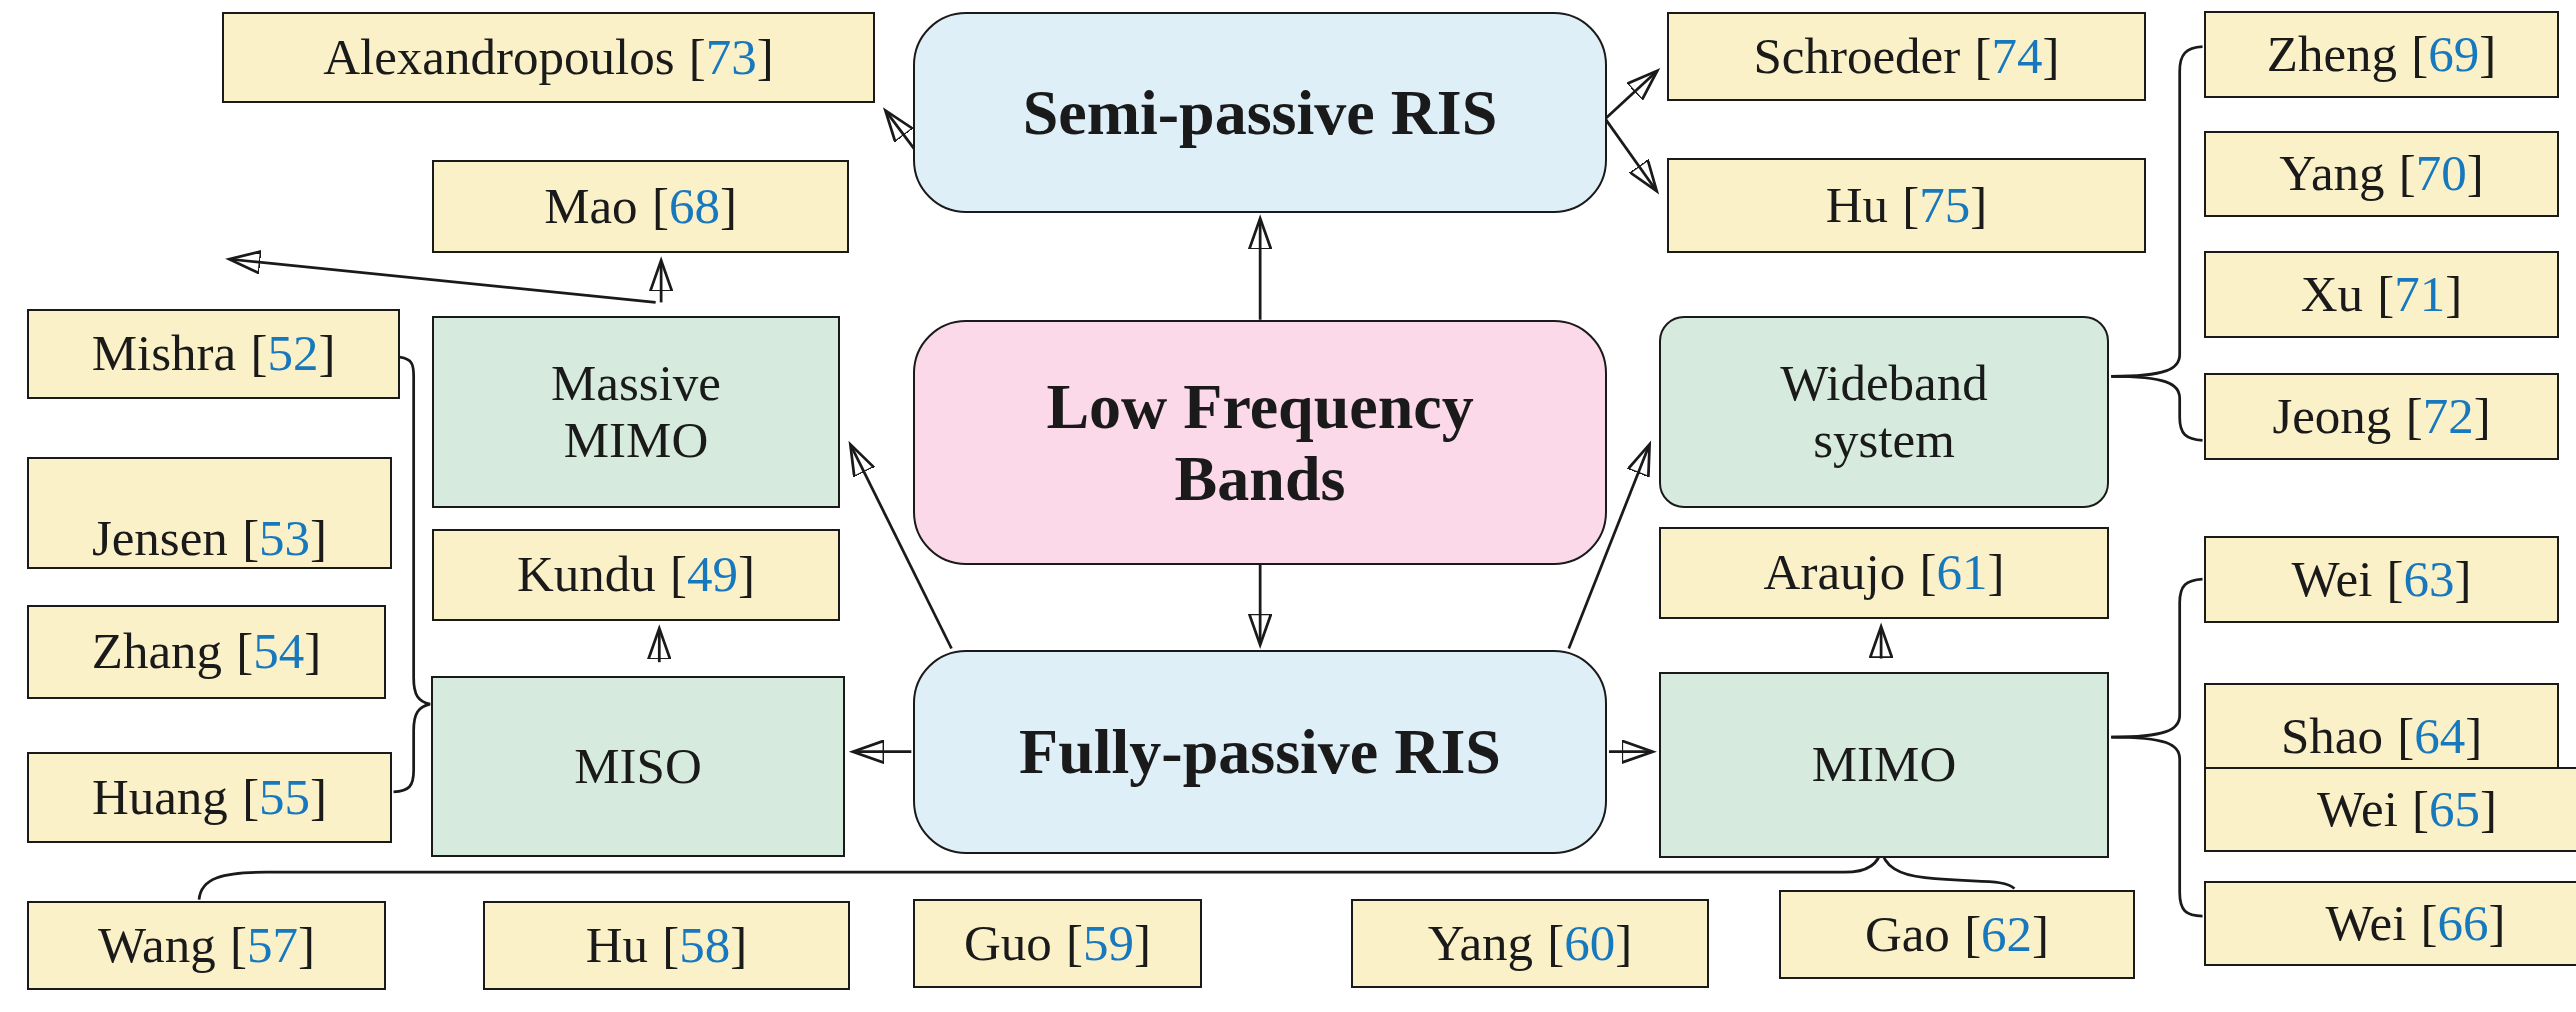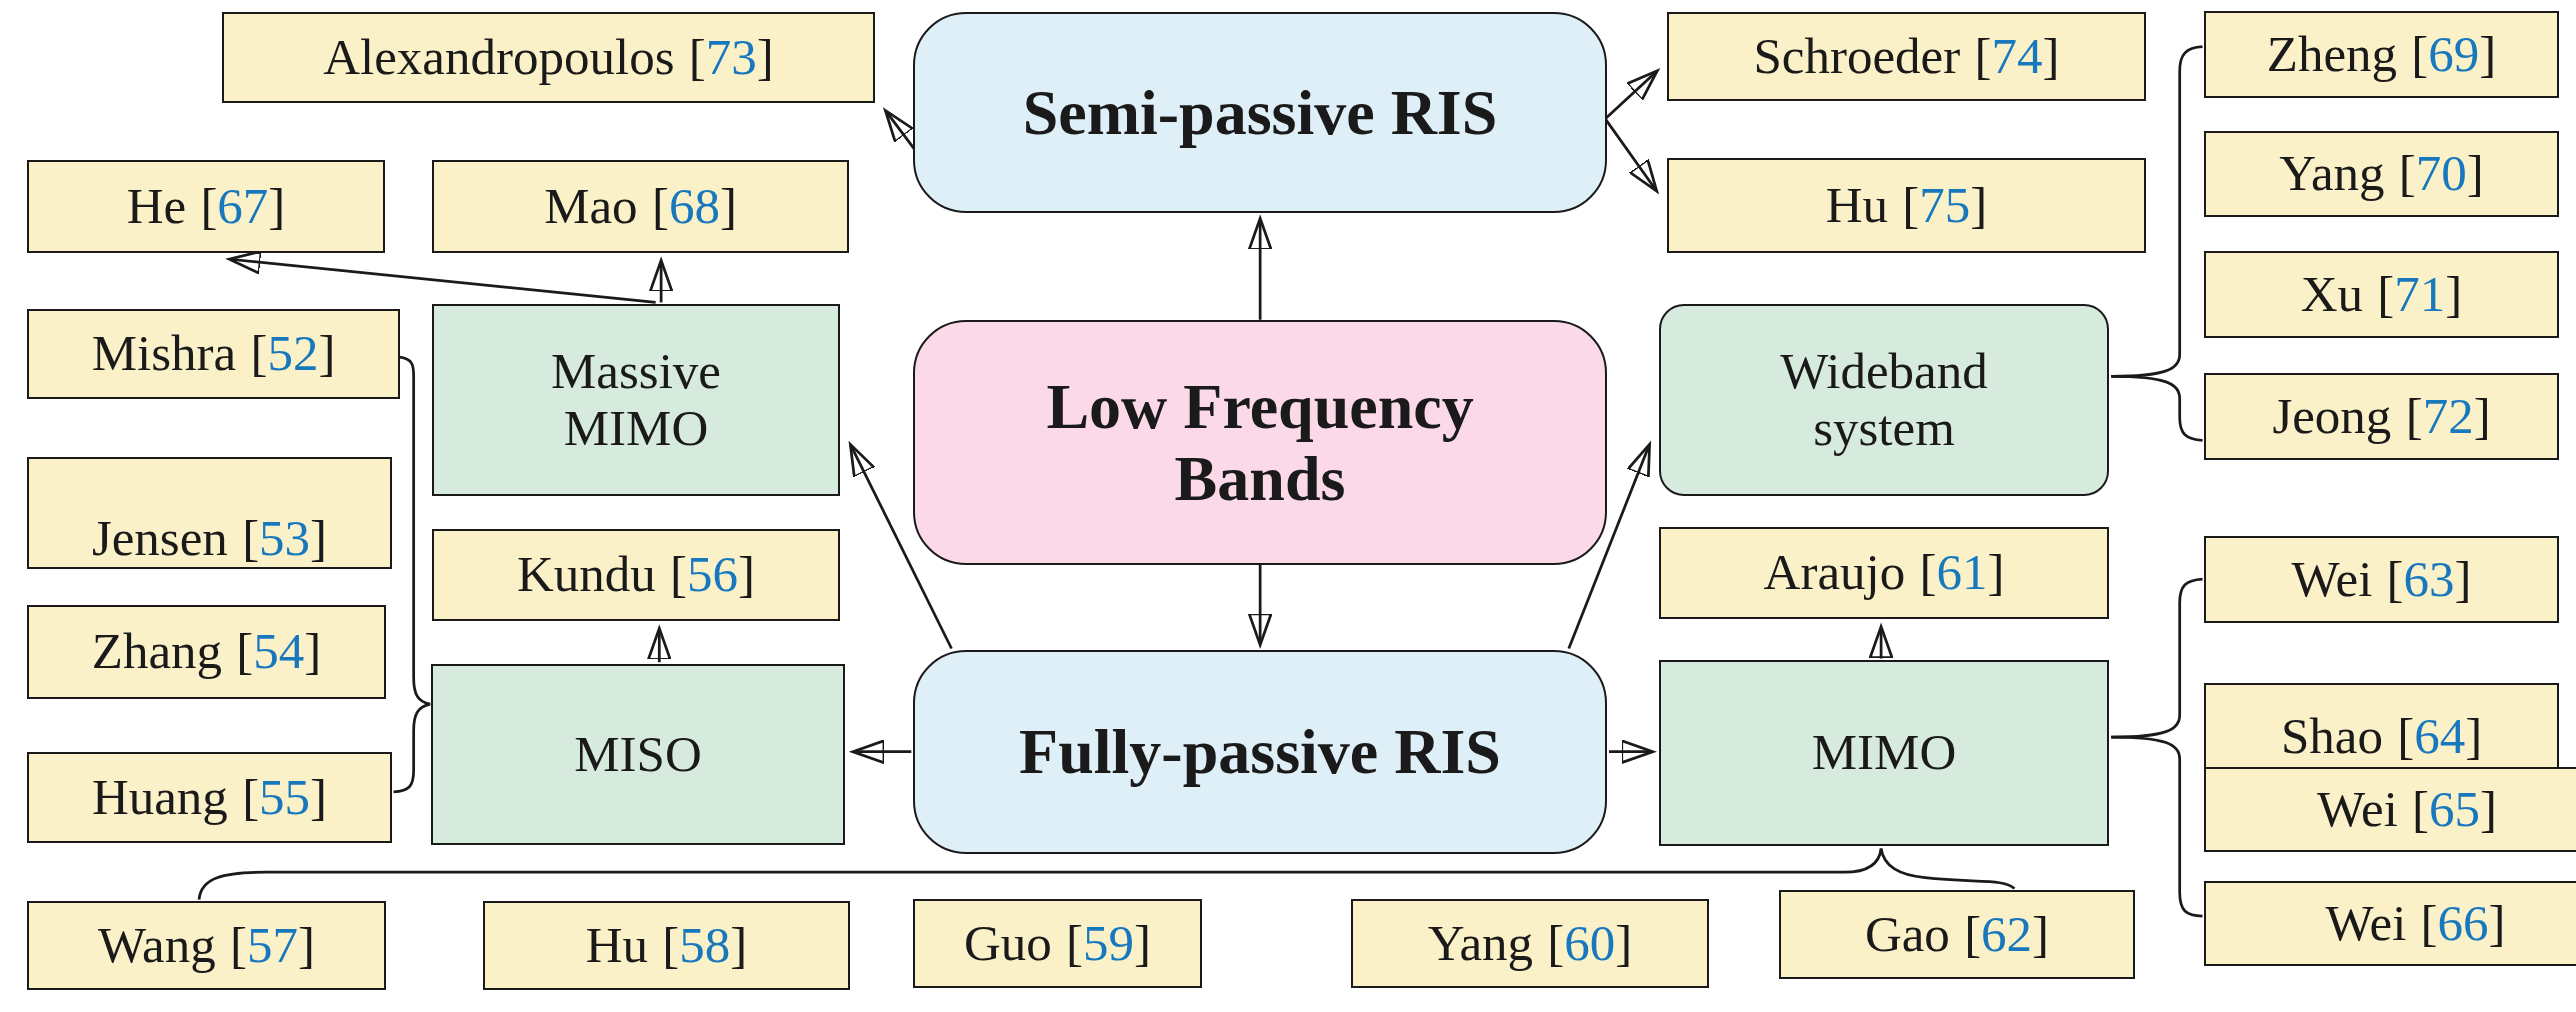--- a/index.html
+++ b/index.html
@@ -15,21 +15,21 @@
     position:absolute;
     box-sizing:border-box;
     display:flex;align-items:center;justify-content:center;
     text-align:center;
     background:#FBF1C8;
     border:2.7px solid #1a1a1a;
     font-size:51px;
     line-height:1.12;
     white-space:pre-line;
   }
-  .green{background:#D6EBDD;}
+  .green{background:#D6EBDD;margin-top:12px;}
   .round{
     background:#DFEFF8;
     border-radius:53px;
     border:2.7px solid #1a1a1a;
     font-weight:bold;
     font-size:64px;
   }
   .pink{background:#FBD9E8;}
   .cite{color:#1878BE;}
   .brk{color:#1a1a1a;}
@@ -92,23 +92,20 @@
   <div class="box green" style="left:431px;top:664px;width:414px;height:181px;">
     <span>MISO</span>
   </div>
   <div class="box green" style="left:1659px;top:660px;width:450px;height:186px;">
     <span>MIMO</span>
   </div>
 
   <div class="box" style="left:222px;top:12px;width:653px;height:91px;">
     <span><span>Alexandropoulos</span><span class="gap"></span><span class="brk">[</span><span class="cite">73</span><span class="brk">]</span></span>
   </div>
-  <div class="box" style="left:27px;top:160px;width:358px;height:93px;">
-    <span><span>He</span><span class="gap"></span><span class="brk">[</span><span class="cite">67</span><span class="brk">]</span></span>
-  </div>
   <div class="box" style="left:432px;top:160px;width:417px;height:93px;">
     <span><span>Mao</span><span class="gap"></span><span class="brk">[</span><span class="cite">68</span><span class="brk">]</span></span>
   </div>
   <div class="box" style="left:1667px;top:12px;width:479px;height:89px;">
     <span><span>Schroeder</span><span class="gap"></span><span class="brk">[</span><span class="cite">74</span><span class="brk">]</span></span>
   </div>
   <div class="box" style="left:1667px;top:158px;width:479px;height:95px;">
     <span><span>Hu</span><span class="gap"></span><span class="brk">[</span><span class="cite">75</span><span class="brk">]</span></span>
   </div>
   <div class="box" style="left:2204px;top:11px;width:355px;height:87px;">
@@ -129,21 +126,21 @@
   <div class="box" style="left:27px;top:457px;width:365px;height:112px;align-items:flex-end;">
     <span><span>Jensen</span><span class="gap"></span><span class="brk">[</span><span class="cite">53</span><span class="brk">]</span></span>
   </div>
   <div class="box" style="left:27px;top:605px;width:359px;height:94px;">
     <span><span>Zhang</span><span class="gap"></span><span class="brk">[</span><span class="cite">54</span><span class="brk">]</span></span>
   </div>
   <div class="box" style="left:27px;top:752px;width:365px;height:91px;">
     <span><span>Huang</span><span class="gap"></span><span class="brk">[</span><span class="cite">55</span><span class="brk">]</span></span>
   </div>
   <div class="box" style="left:432px;top:529px;width:408px;height:92px;">
-    <span><span>Kundu</span><span class="gap"></span><span class="brk">[</span><span class="cite">56</span><span class="brk">]</span></span>
+    <span><span>Kundu</span><span class="gap"></span><span class="brk">[</span><span class="cite">49</span><span class="brk">]</span></span>
   </div>
   <div class="box" style="left:1659px;top:527px;width:450px;height:92px;">
     <span><span>Araujo</span><span class="gap"></span><span class="brk">[</span><span class="cite">61</span><span class="brk">]</span></span>
   </div>
   <div class="box" style="left:2204px;top:536px;width:355px;height:87px;">
     <span><span>Wei</span><span class="gap"></span><span class="brk">[</span><span class="cite">63</span><span class="brk">]</span></span>
   </div>
   <div class="box" style="left:2204px;top:683px;width:355px;height:107px;">
     <span><span>Shao</span><span class="gap"></span><span class="brk">[</span><span class="cite">64</span><span class="brk">]</span></span>
   </div>

